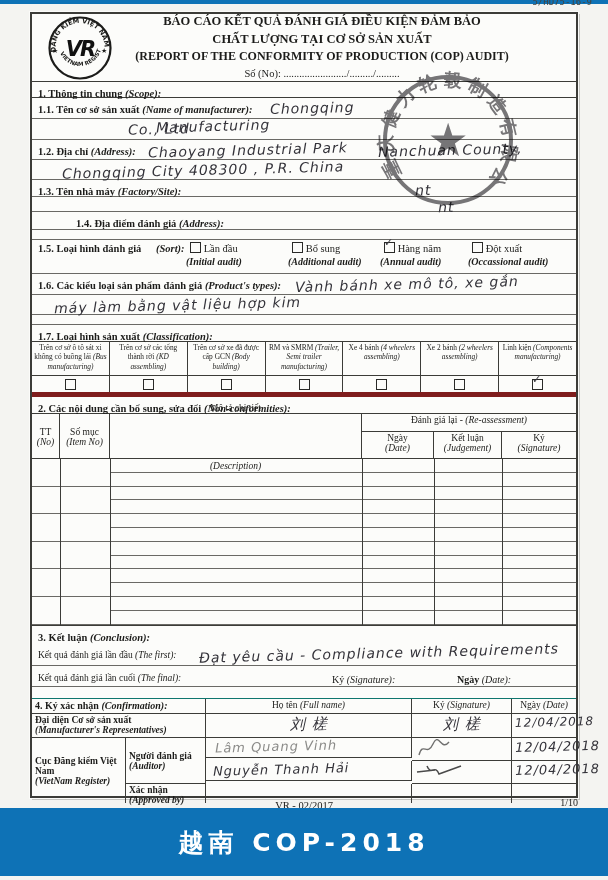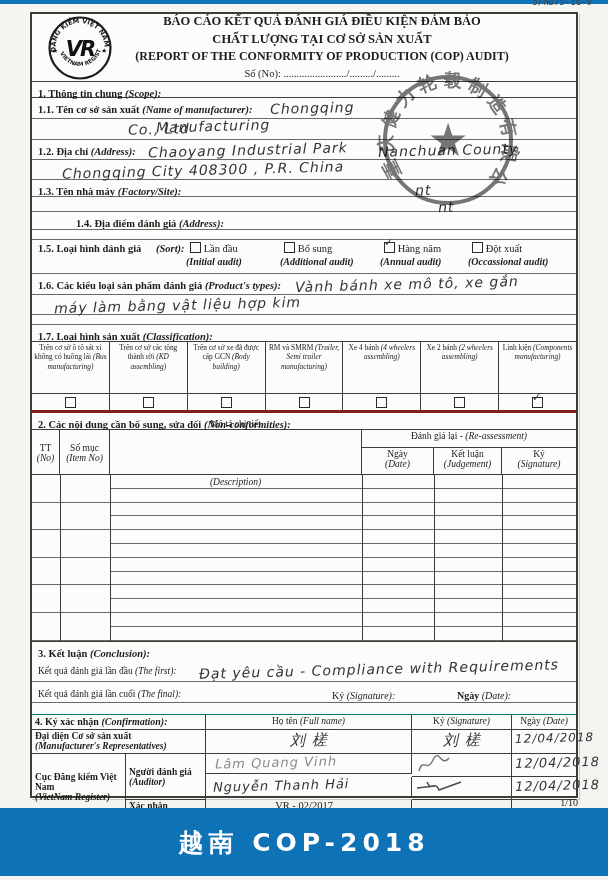--- a/index.html
+++ b/index.html
@@ -37,21 +37,21 @@
   .hand.small{font-size:12px;}
   .pencil{color:#8b8b89;}
   
   .cb{display:inline-block;width:9px;height:9px;border:1.2px solid #2a2a28;vertical-align:-1px;position:relative;background:#fcfcfa;}
   .cb .mark{position:absolute;left:-1px;top:-7px;font-size:11px;color:#3a3a40;font-family:"DejaVu Sans",sans-serif;}
   
   .opts{position:relative;height:34px;}
   .opt{position:absolute;top:2px;font-size:10.5px;white-space:nowrap;}
   .opt .env{display:block;font-weight:bold;font-style:italic;font-size:10px;margin-top:2px;margin-left:-4px;}
   
-  .t17{display:flex;border-top:1px solid #3c3c38;border-bottom:3px solid #7f1d1d;height:72px;box-sizing:border-box;}
+  .t17{display:flex;border-top:1px solid #3c3c38;border-bottom:5px solid #7f1d1d;height:56px;box-sizing:border-box;}
   .t17 .c{flex:1;border-right:1px solid #3c3c38;display:flex;flex-direction:column;box-sizing:border-box;}
   .t17 .c:last-child{border-right:none;}
   .t17 .h{flex:1;border-bottom:1px solid #3c3c38;text-align:center;font-size:7.4px;line-height:1.25;padding:1px 2px;}
   .t17 .h .v{font-weight:normal;}
   .t17 .h .e{font-style:italic;}
   .t17 .b{height:16px;display:flex;align-items:center;justify-content:center;}
   
   .s2h{display:grid;grid-template-columns:28px 50px 252px 72px 68px 74px;grid-template-rows:18px 26px;border-bottom:1px solid #3c3c38;font-size:9.5px;text-align:center;}
   .s2h div{border-right:1px solid #3c3c38;box-sizing:border-box;padding-top:1px;text-align:center;}
   .s2h .last{border-right:none;}
@@ -151,21 +151,21 @@
   <div class="row" style="height:10px;"></div>
 
   <div class="row opts" style="height:34px;">
     <span class="lb" style="position:absolute;left:6px;top:3px;">1.5. Loại hình đánh giá </span>
       <span class="en" style="position:absolute;left:124px;top:3px;">(Sort):</span>
     <span class="opt" style="left:158px;">
       <span class="cb"><span class="mark"></span></span>
       <span>Lần đầu</span>
       <span class="env">(Initial audit)</span>
     </span>
-    <span class="opt" style="left:252px;">
+    <span class="opt" style="left:260px;">
       <span class="cb"><span class="mark"></span></span>
       <span>Bổ sung</span>
       <span class="env">(Additional audit)</span>
     </span>
     <span class="opt" style="left:352px;">
       <span class="cb"><span class="mark">✓</span></span>
       <span>Hàng năm</span>
       <span class="env">(Annual audit)</span>
     </span>
     <span class="opt" style="left:440px;">

